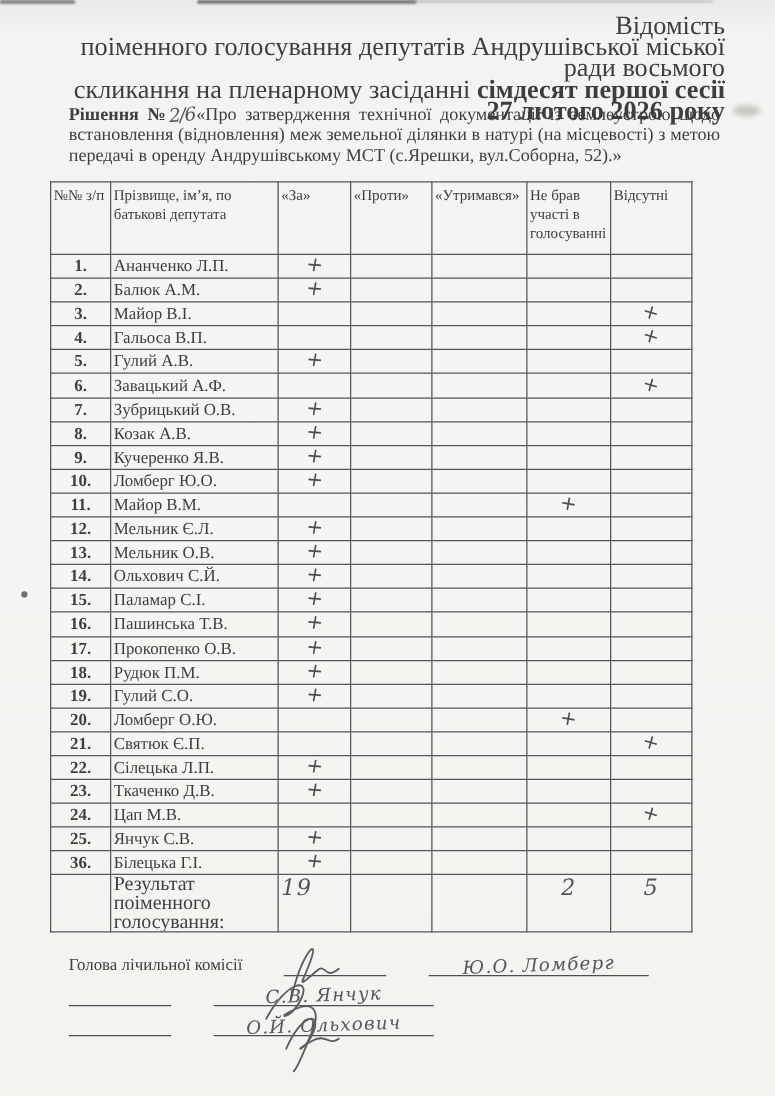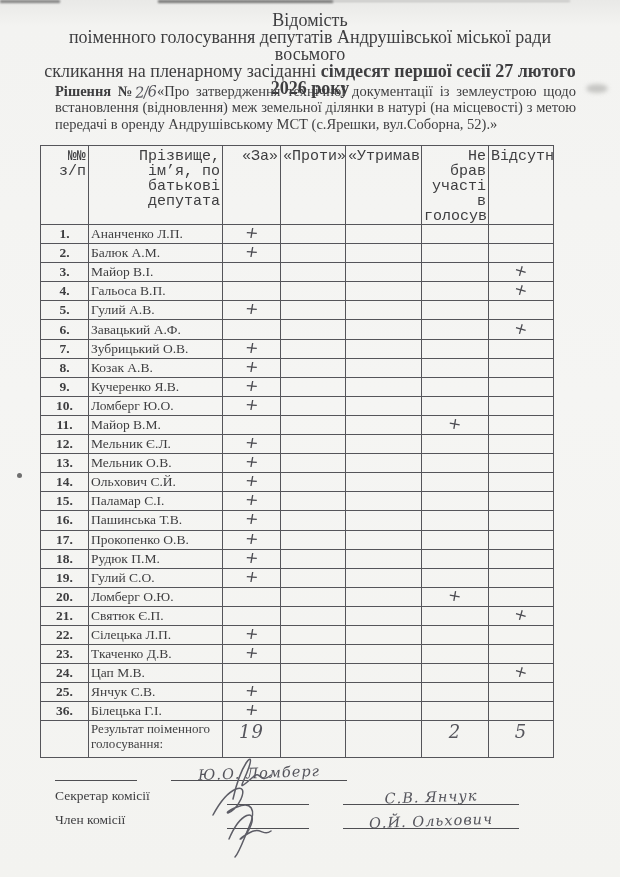--- a/index.html
+++ b/index.html
@@ -10,56 +10,56 @@
     color:#3e3e40;
   }
   
   .artifact{position:absolute;pointer-events:none;}
   .edge-strip1{top:0;left:0;width:60px;height:3px;background:#6d6d6d;filter:blur(1px);opacity:.85;}
   .edge-strip2{top:0;left:158px;width:175px;height:3px;background:#565656;filter:blur(1px);opacity:.8;}
   .edge-strip3{top:0;left:330px;width:240px;height:2px;background:#9a9a9a;filter:blur(1px);opacity:.5;}
   .dot-speck{top:473px;left:17px;width:5px;height:5px;border-radius:50%;background:#6f6f6f;}
   .smudge-right{top:84px;left:586px;width:22px;height:9px;border-radius:50%;background:#a9a9a6;filter:blur(2px);opacity:.6;}
 
-  .title-block{position:absolute;top:12px;left:40px;right:40px;text-align:center;
-    font-size:18px;line-height:17px;}
+  .title-block{position:absolute;top:12px;left:40px;right:40px;text-align:right;
+    font-size:21px;line-height:17px;}
   .title-block .bold{font-weight:bold;}
 
   .decision{position:absolute;top:83px;left:55px;right:44px;
     font-size:14.5px;line-height:16.3px;text-align:justify;}
   .decision .lead{font-weight:bold;}
   .hand{font-family:"DejaVu Serif",serif;font-style:italic;color:#55555c;}
   .decision .hand-num{display:inline-block;transform:rotate(-5deg) translateY(1px);
     font-size:15px;letter-spacing:-1px;margin:0 1px 0 -1px;}
 
   table.votes{position:absolute;top:145px;left:40px;width:513px;
     border-collapse:collapse;table-layout:fixed;}
   table.votes col.c-num{width:48px;}
   table.votes col.c-name{width:134px;}
   table.votes col.c-za{width:58px;}
   table.votes col.c-proty{width:65px;}
   table.votes col.c-utr{width:76px;}
   table.votes col.c-nb{width:67px;}
   table.votes col.c-vid{width:65px;}
   table.votes th,table.votes td{border:1px solid #55555a;padding:0 2px;overflow:hidden;}
   table.votes thead th{height:54px;vertical-align:top;font-weight:normal;
-    font-size:15px;line-height:15px;text-align:right;padding-top:3px;font-family:Liberation Mono, monospace;}
+    font-size:12px;line-height:15px;text-align:left;padding-top:3px;}
   table.votes tbody td{height:18.1px;font-size:13.5px;line-height:14px;}
   td.cell-num{text-align:center;font-weight:bold;font-size:12.5px;}
   td.cell-name{text-align:left;padding-left:6px;}
   td.vote-cell{text-align:center;vertical-align:middle;}
   .plus{display:inline-block;font-family:"DejaVu Sans",sans-serif;
     font-size:16px;line-height:10px;color:#4c4c52;font-weight:400;}
   .plus-za{transform:rotate(4deg) skewX(-6deg);}
   .plus-vidsutni{transform:rotate(16deg);}
   .plus-ne_brav{transform:rotate(10deg);}
   tr.result-row td{height:36px;}
-  td.result-label{font-size:13px;line-height:15px;padding-left:6px;vertical-align:top;padding-top:2px;}
+  td.result-label{font-size:16px;line-height:15px;padding-left:6px;vertical-align:top;padding-top:2px;}
   .result-num{font-size:18px;letter-spacing:1px;}
-  td.result-za{text-align:center;padding-left:12px;vertical-align:top;}
+  td.result-za{text-align:left;padding-left:12px;vertical-align:top;}
   td.result-nb,td.result-vid{text-align:center;vertical-align:top;}
 
   .signatures{position:absolute;top:757px;left:55px;width:490px;font-size:13.5px;}
   .sig-row{display:flex;align-items:flex-end;height:24px;position:relative;}
   .sig-role{width:172px;line-height:18px;}
   .sig-line1{width:82px;border-bottom:1px solid #4e4e52;height:16px;margin-right:34px;position:relative;}
   .sig-line2{width:176px;border-bottom:1px solid #4e4e52;height:16px;text-align:center;position:relative;}
   .sig-name{position:absolute;left:0;right:0;bottom:-1px;font-size:14.5px;
     letter-spacing:1px;transform:rotate(-2deg);white-space:nowrap;}
   .scribble{position:absolute;pointer-events:none;}
@@ -351,40 +351,39 @@
       <td></td>
       <td></td>
       <td class="result-nb"><span class="hand result-num">2</span></td>
       <td class="result-vid"><span class="hand result-num">5</span></td>
     </tr>
   </tfoot>
 </table>
 
 <div class="signatures">
     <div class="sig-row">
+    <div class="sig-role">Голова лічильної комісії</div>
     <div class="sig-line1"></div>
     <div class="sig-line2">
       <span class="sig-name hand">Ю.О. Ломберг</span>
     </div>
     <svg class="scribble scr1" width="110" height="90" viewBox="0 0 110 90">
       <path d="M18,58 C26,22 40,8 34,26 C28,44 20,52 38,36 C46,28 44,44 56,34" fill="none" stroke="#5d5d66" stroke-width="1.5" stroke-linecap="round"></path>
     </svg>
   </div>
     <div class="sig-row">
-    <div class="sig-role">Секретар комісії</div>
     <div class="sig-line1"></div>
     <div class="sig-line2">
       <span class="sig-name hand">С.В. Янчук</span>
     </div>
     <svg class="scribble scr2" width="110" height="90" viewBox="0 0 110 90">
       <path d="M8,46 C24,16 44,12 36,30 C28,48 12,46 32,38 C46,32 52,40 44,58 C38,72 34,84 30,88" fill="none" stroke="#5d5d66" stroke-width="1.5" stroke-linecap="round"></path>
     </svg>
   </div>
     <div class="sig-row">
-    <div class="sig-role">Член комісії</div>
     <div class="sig-line1"></div>
     <div class="sig-line2">
       <span class="sig-name hand">О.Й. Ольхович</span>
     </div>
     <svg class="scribble scr3" width="110" height="90" viewBox="0 0 110 90">
       <path d="M16,44 C28,16 44,14 38,30 C32,46 18,48 36,38 C48,31 50,42 58,36" fill="none" stroke="#5d5d66" stroke-width="1.5" stroke-linecap="round"></path>
     </svg>
   </div>
   </div>
 

